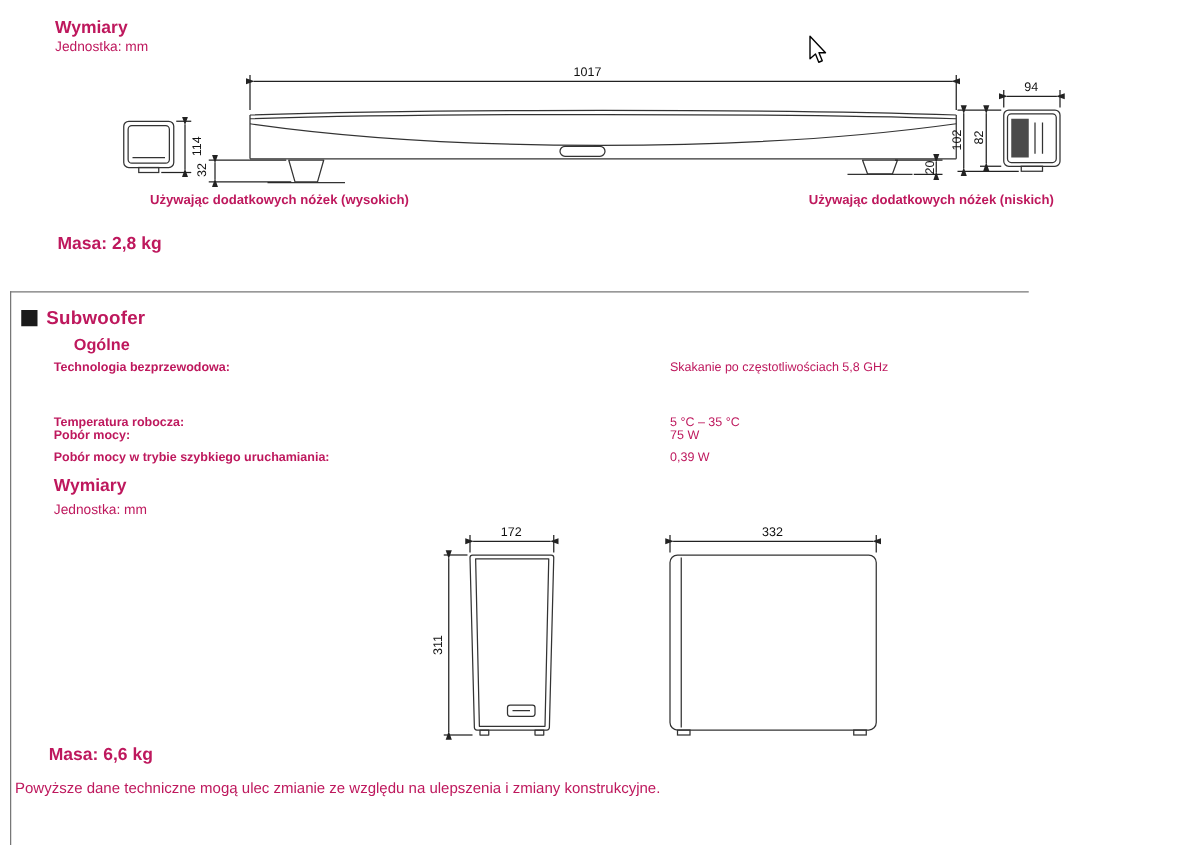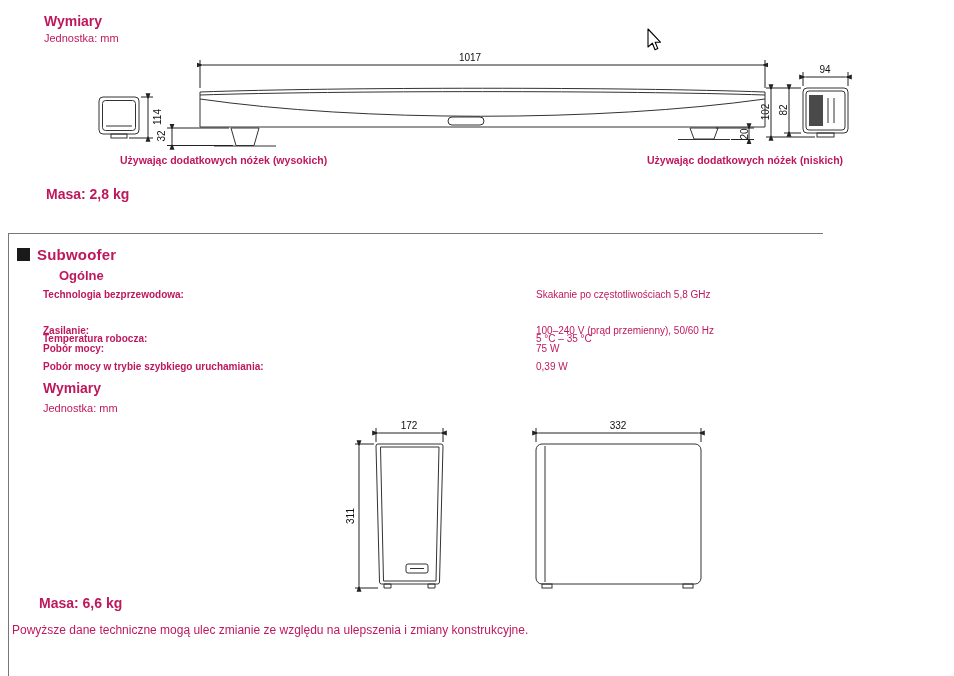--- a/index.html
+++ b/index.html
@@ -126,24 +126,20 @@
     <div class="abs h-sub" style="left:50px; top:34px;">Ogólne</div>
 
     <div class="spec-row" style="top:55px;">
       <span class="spec-label">Technologia bezprzewodowa:</span>
       <span class="spec-value">Skakanie po częstotliwościach 5,8 GHz</span>
     </div>
     <div class="spec-row" style="top:75px;margin-top:24px;">
       <span class="spec-label">Temperatura robocza:</span>
       <span class="spec-value">5 °C – 35 °C</span>
     </div>
-    <div class="spec-row" style="top:91px;">
-      <span class="spec-label">Zasilanie:</span>
-      <span class="spec-value">100–240 V (prąd przemienny), 50/60 Hz</span>
-    </div>
     <div class="spec-row" style="top:109px;">
       <span class="spec-label">Pobór mocy:</span>
       <span class="spec-value">75 W</span>
     </div>
     <div class="spec-row" style="top:127px;">
       <span class="spec-label">Pobór mocy w trybie szybkiego uruchamiania:</span>
       <span class="spec-value">0,39 W</span>
     </div>
 
     <div class="abs h-main" style="left:34px; top:146px;">Wymiary</div>

